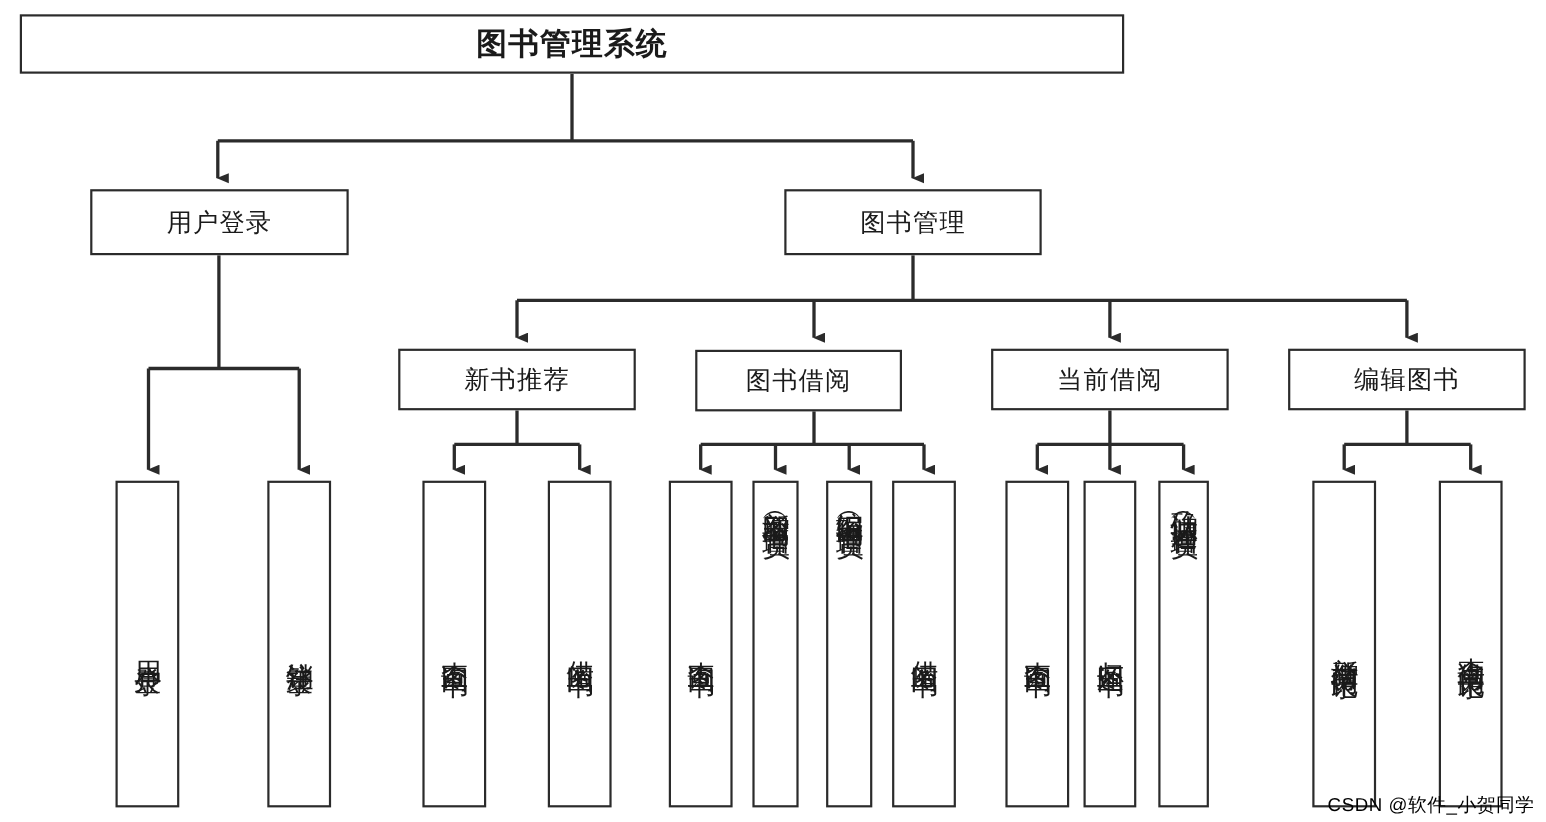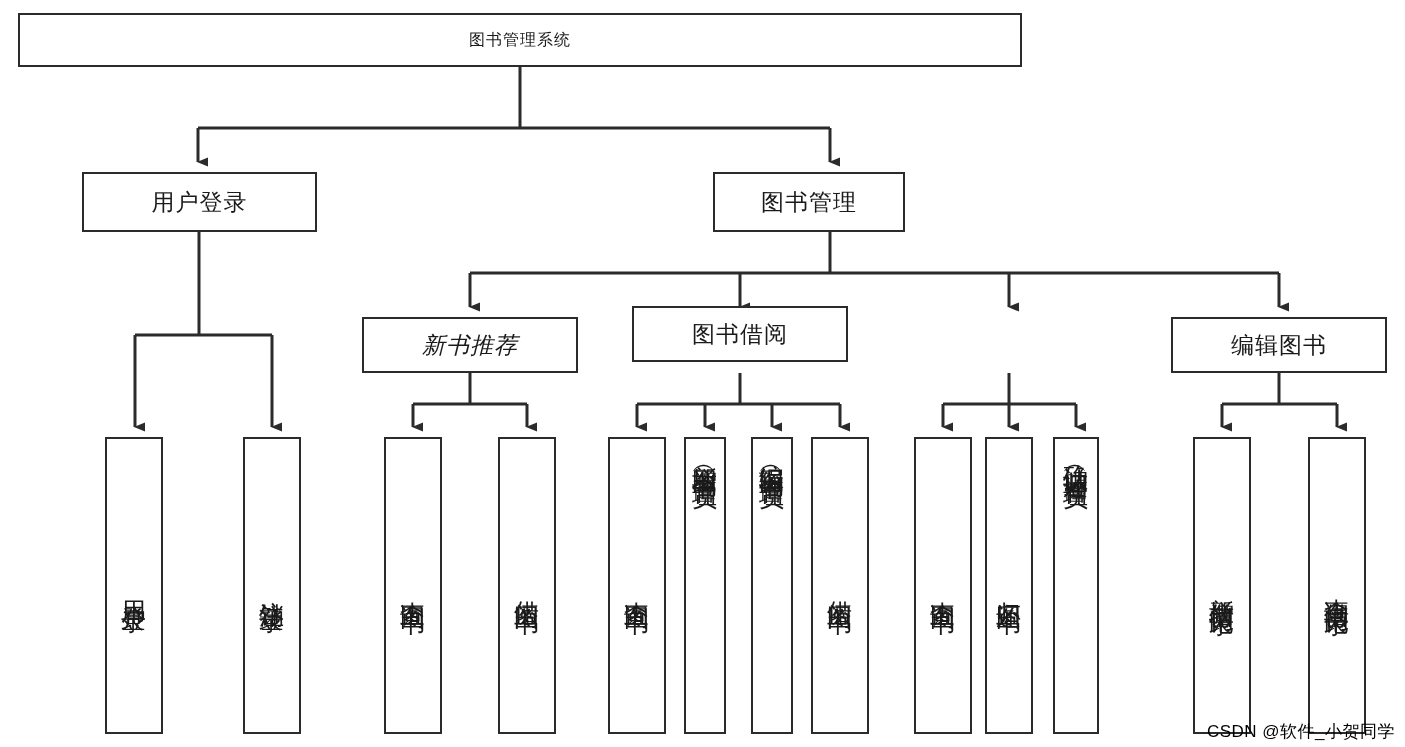--- a/index.html
+++ b/index.html
@@ -34,21 +34,22 @@
     display: flex;
     align-items: center;
     justify-content: center;
     color: #1a1a1a;
   }
   .node.horizontal {
     font-size: 23px;
     letter-spacing: 1px;
   }
   .node.root {
-    font-size: 16px;
+    font-size: 28px;
+    font-weight: bold;
   }
   .node.leaf {
     align-items: flex-start;
     padding-top: 2px;
   }
   .vtext {
     writing-mode: vertical-rl;
     text-orientation: upright;
     font-size: 25px;
     line-height: 1.12;
@@ -134,24 +135,25 @@
       <path d="M1279,373 L1279,404"></path>
       <path d="M1222,404 L1337,404"></path>
       <path d="M1222,404 L1222,427" marker-end="url(#arrow)"></path>
       <path d="M1337,404 L1337,427" marker-end="url(#arrow)"></path>
     </g>
   </svg>
 
   <div class="node horizontal root" style="left:18px; top:13px; width:1004px; height:54px;">图书管理系统</div>
 
   <div class="node horizontal" style="left:82px; top:172px; width:235px; height:60px;">用户登录</div>
-  <div class="node horizontal" style="left:713px; top:172px; width:192px; height:60px;">图书管理</div>
-
-  <div class="node horizontal" style="left:362px; top:317px; width:216px; height:56px;font-style:italic;">新书推荐</div>
-  <div class="node horizontal" style="left:632px; top:306px; width:216px; height:56px;">图书借阅</div>
+  <div class="node horizontal" style="left:713px; top:172px; width:234px; height:60px;">图书管理</div>
+
+  <div class="node horizontal" style="left:362px; top:317px; width:216px; height:56px;">新书推荐</div>
+  <div class="node horizontal" style="left:632px; top:318px; width:188px; height:56px;">图书借阅</div>
+  <div class="node horizontal" style="left:901px; top:317px; width:216px; height:56px;">当前借阅</div>
   <div class="node horizontal" style="left:1171px; top:317px; width:216px; height:56px;">编辑图书</div>
 
   <div class="node leaf" style="left:105px; top:437px; width:58px; height:297px;">
     <span class="leaf-inner short">
       <span class="vtext">用户登录</span>
     </span>
   </div>
   <div class="node leaf" style="left:243px; top:437px; width:58px; height:297px;">
     <span class="leaf-inner short">
       <span class="vtext">注销登录</span>

